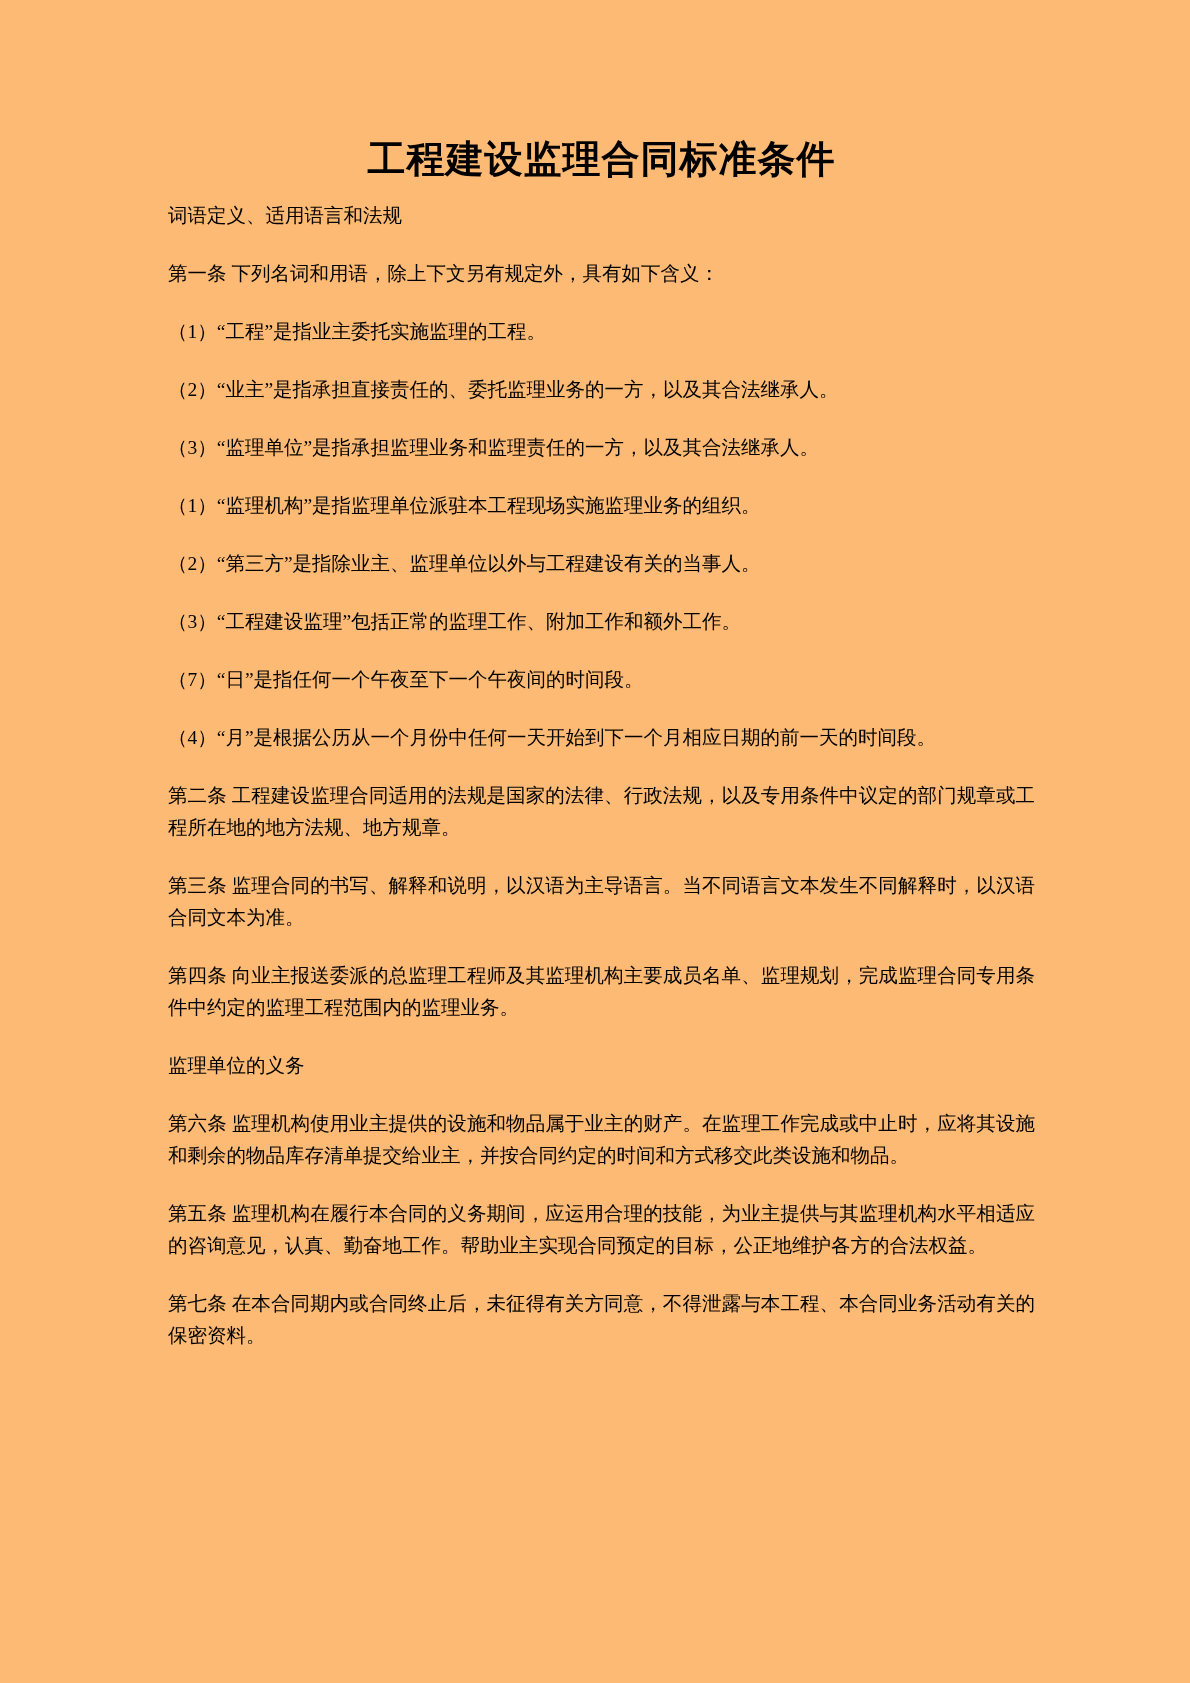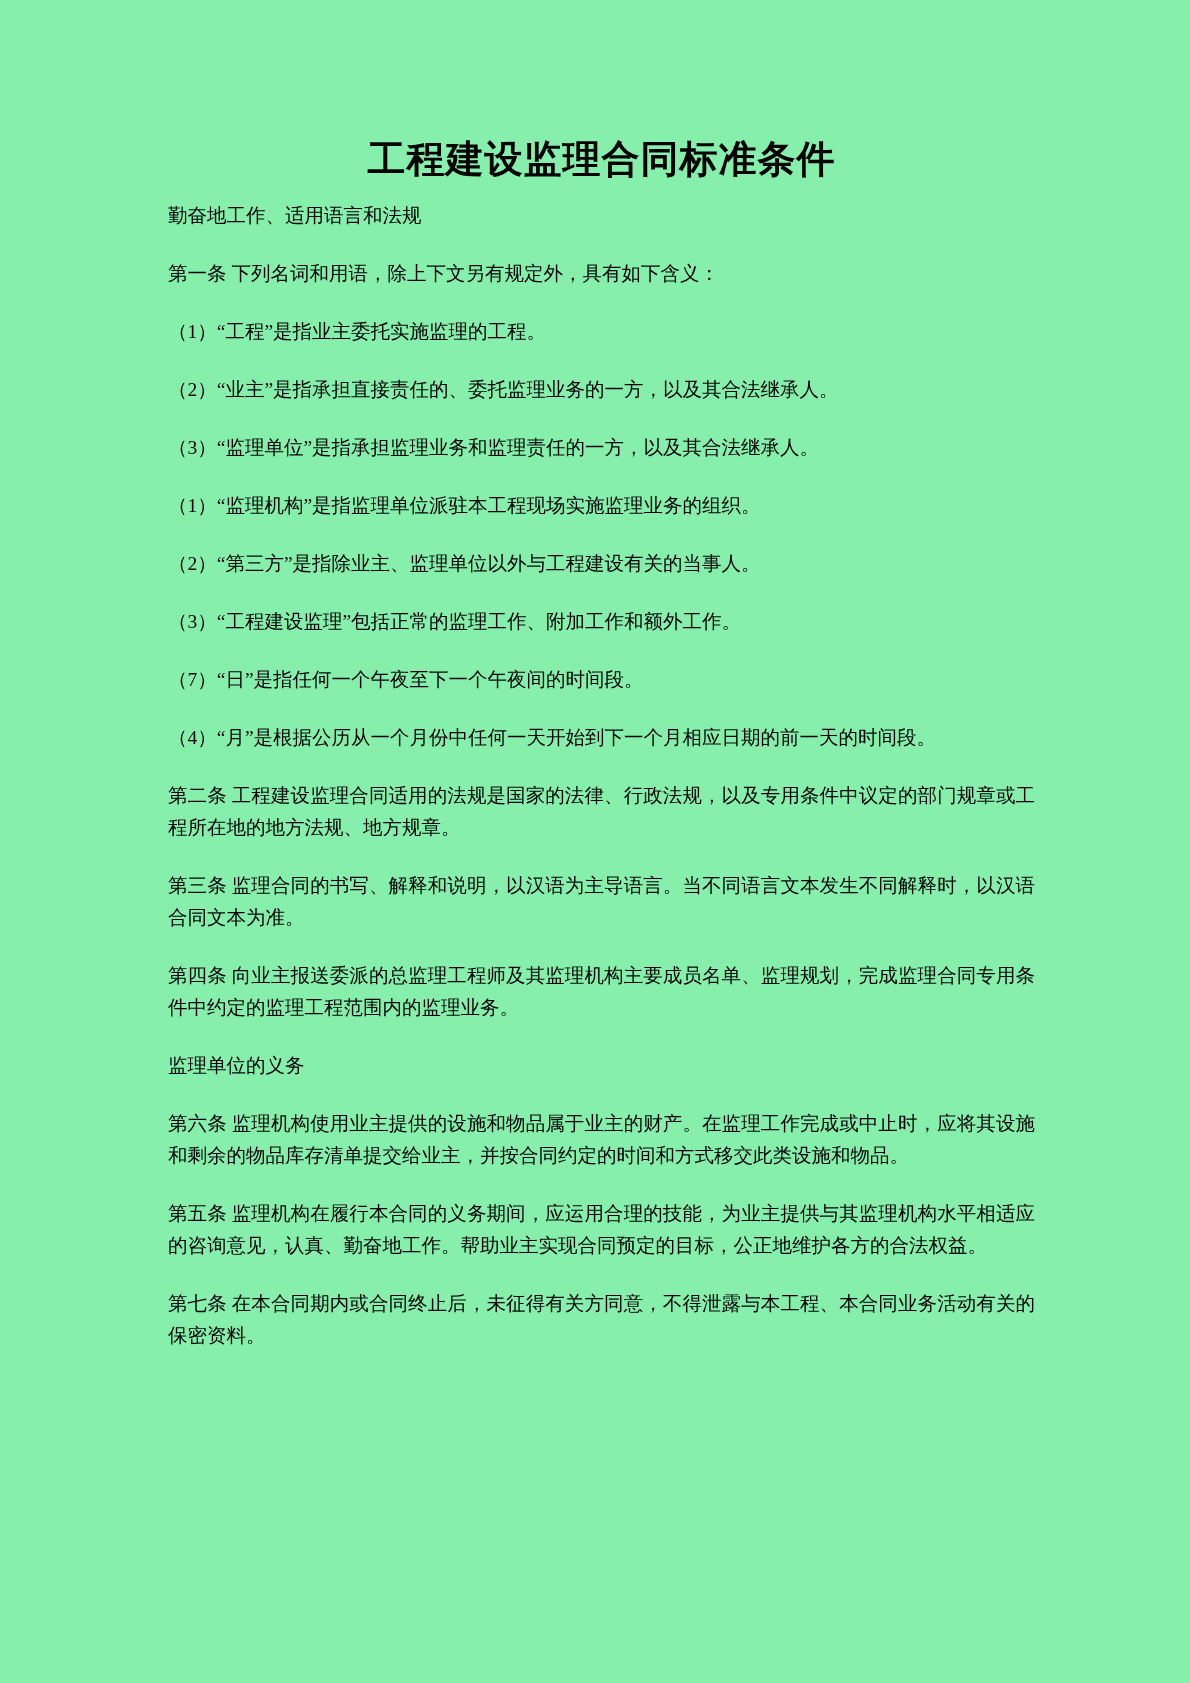--- a/index.html
+++ b/index.html
@@ -5,21 +5,21 @@
   html, body {
     margin: 0;
     padding: 0;
     background: #ffffff;
   }
   .page {
     position: relative;
     width: 1190px;
     min-height: 1683px;
     box-sizing: border-box;
-    background: #86efac;
+    background: #fdba74;
     color: #000000;
     padding: 136px 155px 120px 168px;
     font-family: "Liberation Serif", "DejaVu Serif", serif;
   }
   .doc-title {
     font-size: 38px;
     font-weight: bold;
     text-align: center;
     line-height: 1.25;
     margin: 0 0 16px 0;
@@ -32,21 +32,21 @@
     text-align: justify;
     word-break: break-all;
   }
 </style>
 </head>
 <body>
 
 <div class="page">
   <h1 class="doc-title">工程建设监理合同标准条件</h1>
   <main>
-    <p class="para">勤奋地工作、适用语言和法规</p>
+    <p class="para">词语定义、适用语言和法规</p>
     <p class="para">第一条 下列名词和用语，除上下文另有规定外，具有如下含义：</p>
     <p class="para">（1）“工程”是指业主委托实施监理的工程。</p>
     <p class="para">（2）“业主”是指承担直接责任的、委托监理业务的一方，以及其合法继承人。</p>
     <p class="para">（3）“监理单位”是指承担监理业务和监理责任的一方，以及其合法继承人。</p>
     <p class="para">（1）“监理机构”是指监理单位派驻本工程现场实施监理业务的组织。</p>
     <p class="para">（2）“第三方”是指除业主、监理单位以外与工程建设有关的当事人。</p>
     <p class="para">（3）“工程建设监理”包括正常的监理工作、附加工作和额外工作。</p>
     <p class="para">（7）“日”是指任何一个午夜至下一个午夜间的时间段。</p>
     <p class="para">（4）“月”是根据公历从一个月份中任何一天开始到下一个月相应日期的前一天的时间段。</p>
     <p class="para">第二条 工程建设监理合同适用的法规是国家的法律、行政法规，以及专用条件中议定的部门规章或工程所在地的地方法规、地方规章。</p>

